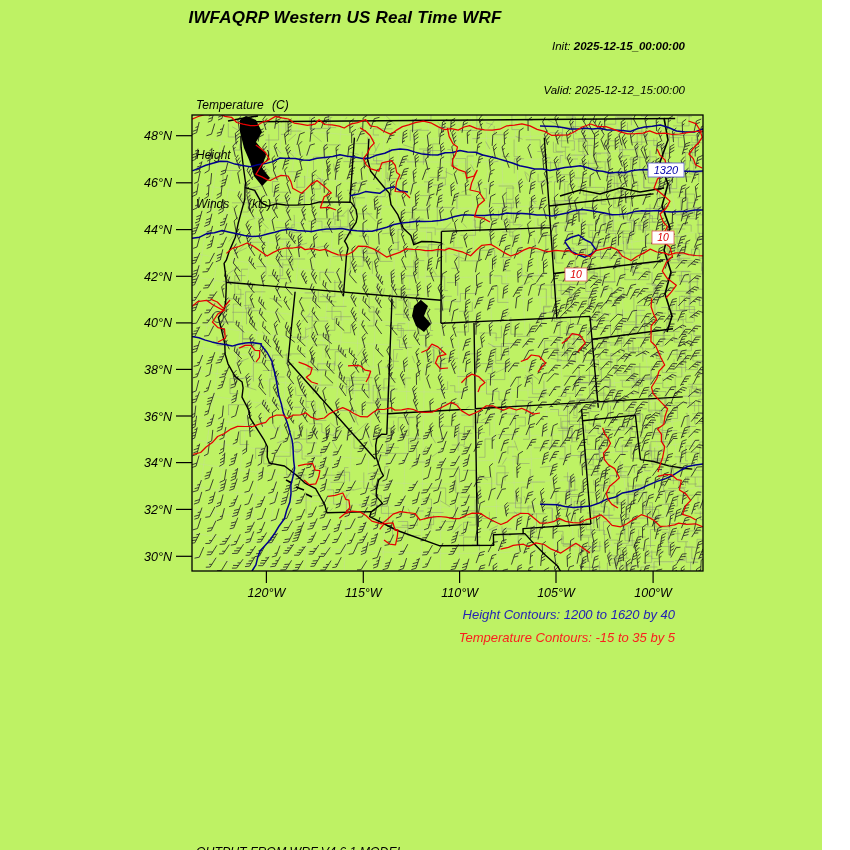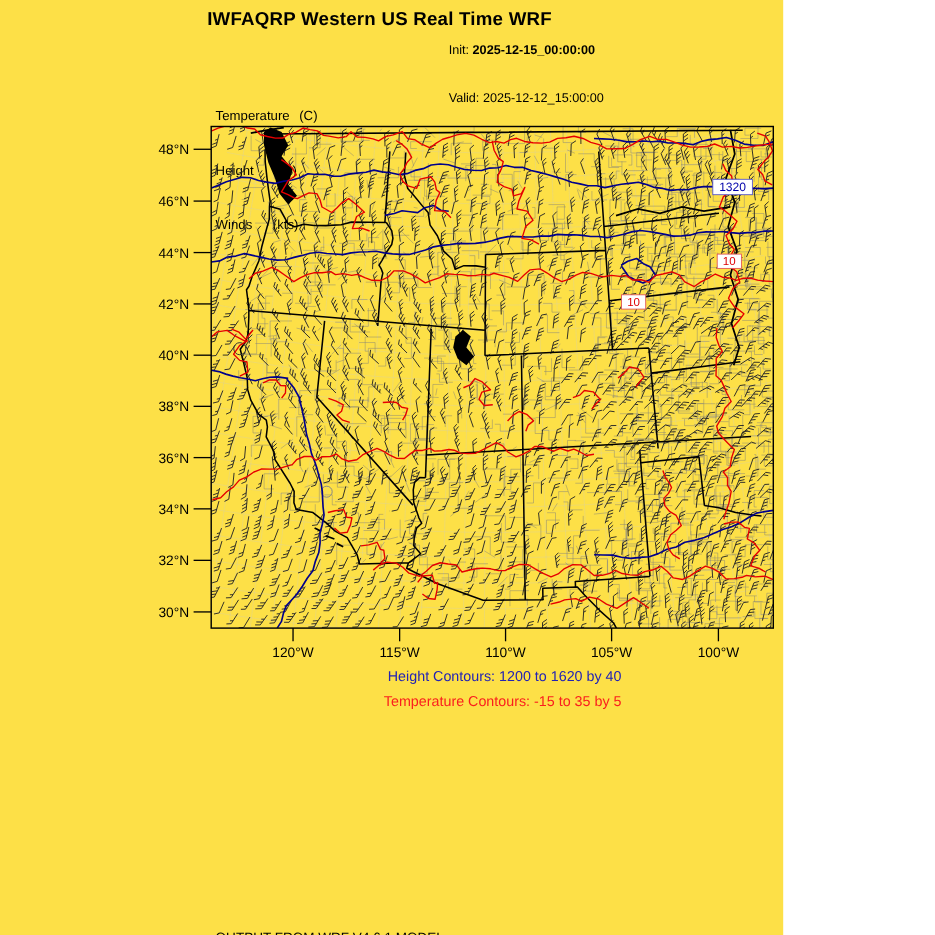--- a/index.html
+++ b/index.html
@@ -1,20 +1,20 @@
 <!DOCTYPE html>
 <html><head>
 <meta charset="utf-8">
 <style>
   html,body{margin:0;padding:0;background:#ffffff;}
-  #page{position:relative;width:712px;height:850px;background:#fde047;overflow:hidden;
-        font-family:"Liberation Sans","DejaVu Sans",sans-serif;color:#000;}
+  #page{position:relative;width:822px;height:850px;background:#bef264;overflow:hidden;
+        font-family:"Liberation Sans","DejaVu Sans",sans-serif;color:#000;font-style:italic;}
   .txt{position:absolute;white-space:pre;}
   #title{top:8px;left:345px;transform:translateX(-50%);font-size:17px;font-weight:bold;letter-spacing:0.2px;}
-  #initvalid{top:10px;right:163px;text-align:left;font-size:11.5px;line-height:14.5px;}
+  #initvalid{top:10px;right:137px;text-align:right;font-size:11.5px;line-height:14.5px;}
   #initvalid .v{font-weight:bold;}
   #legend{top:64px;left:196px;font-size:12px;line-height:16.5px;}
   .legrow{position:relative;height:16.5px;}
   .legrow .unit{position:absolute;top:0;}
   .legrow:nth-child(1) .unit{left:76px;}
   .legrow:nth-child(2) .unit{left:56px;}
   .legrow:nth-child(3) .unit{left:52px;}
   #hnote{top:607px;right:147px;font-size:13px;}
   #tnote{top:630px;right:147px;font-size:13px;}
   #footer{top:814px;left:196px;font-size:12.3px;line-height:15.4px;}

